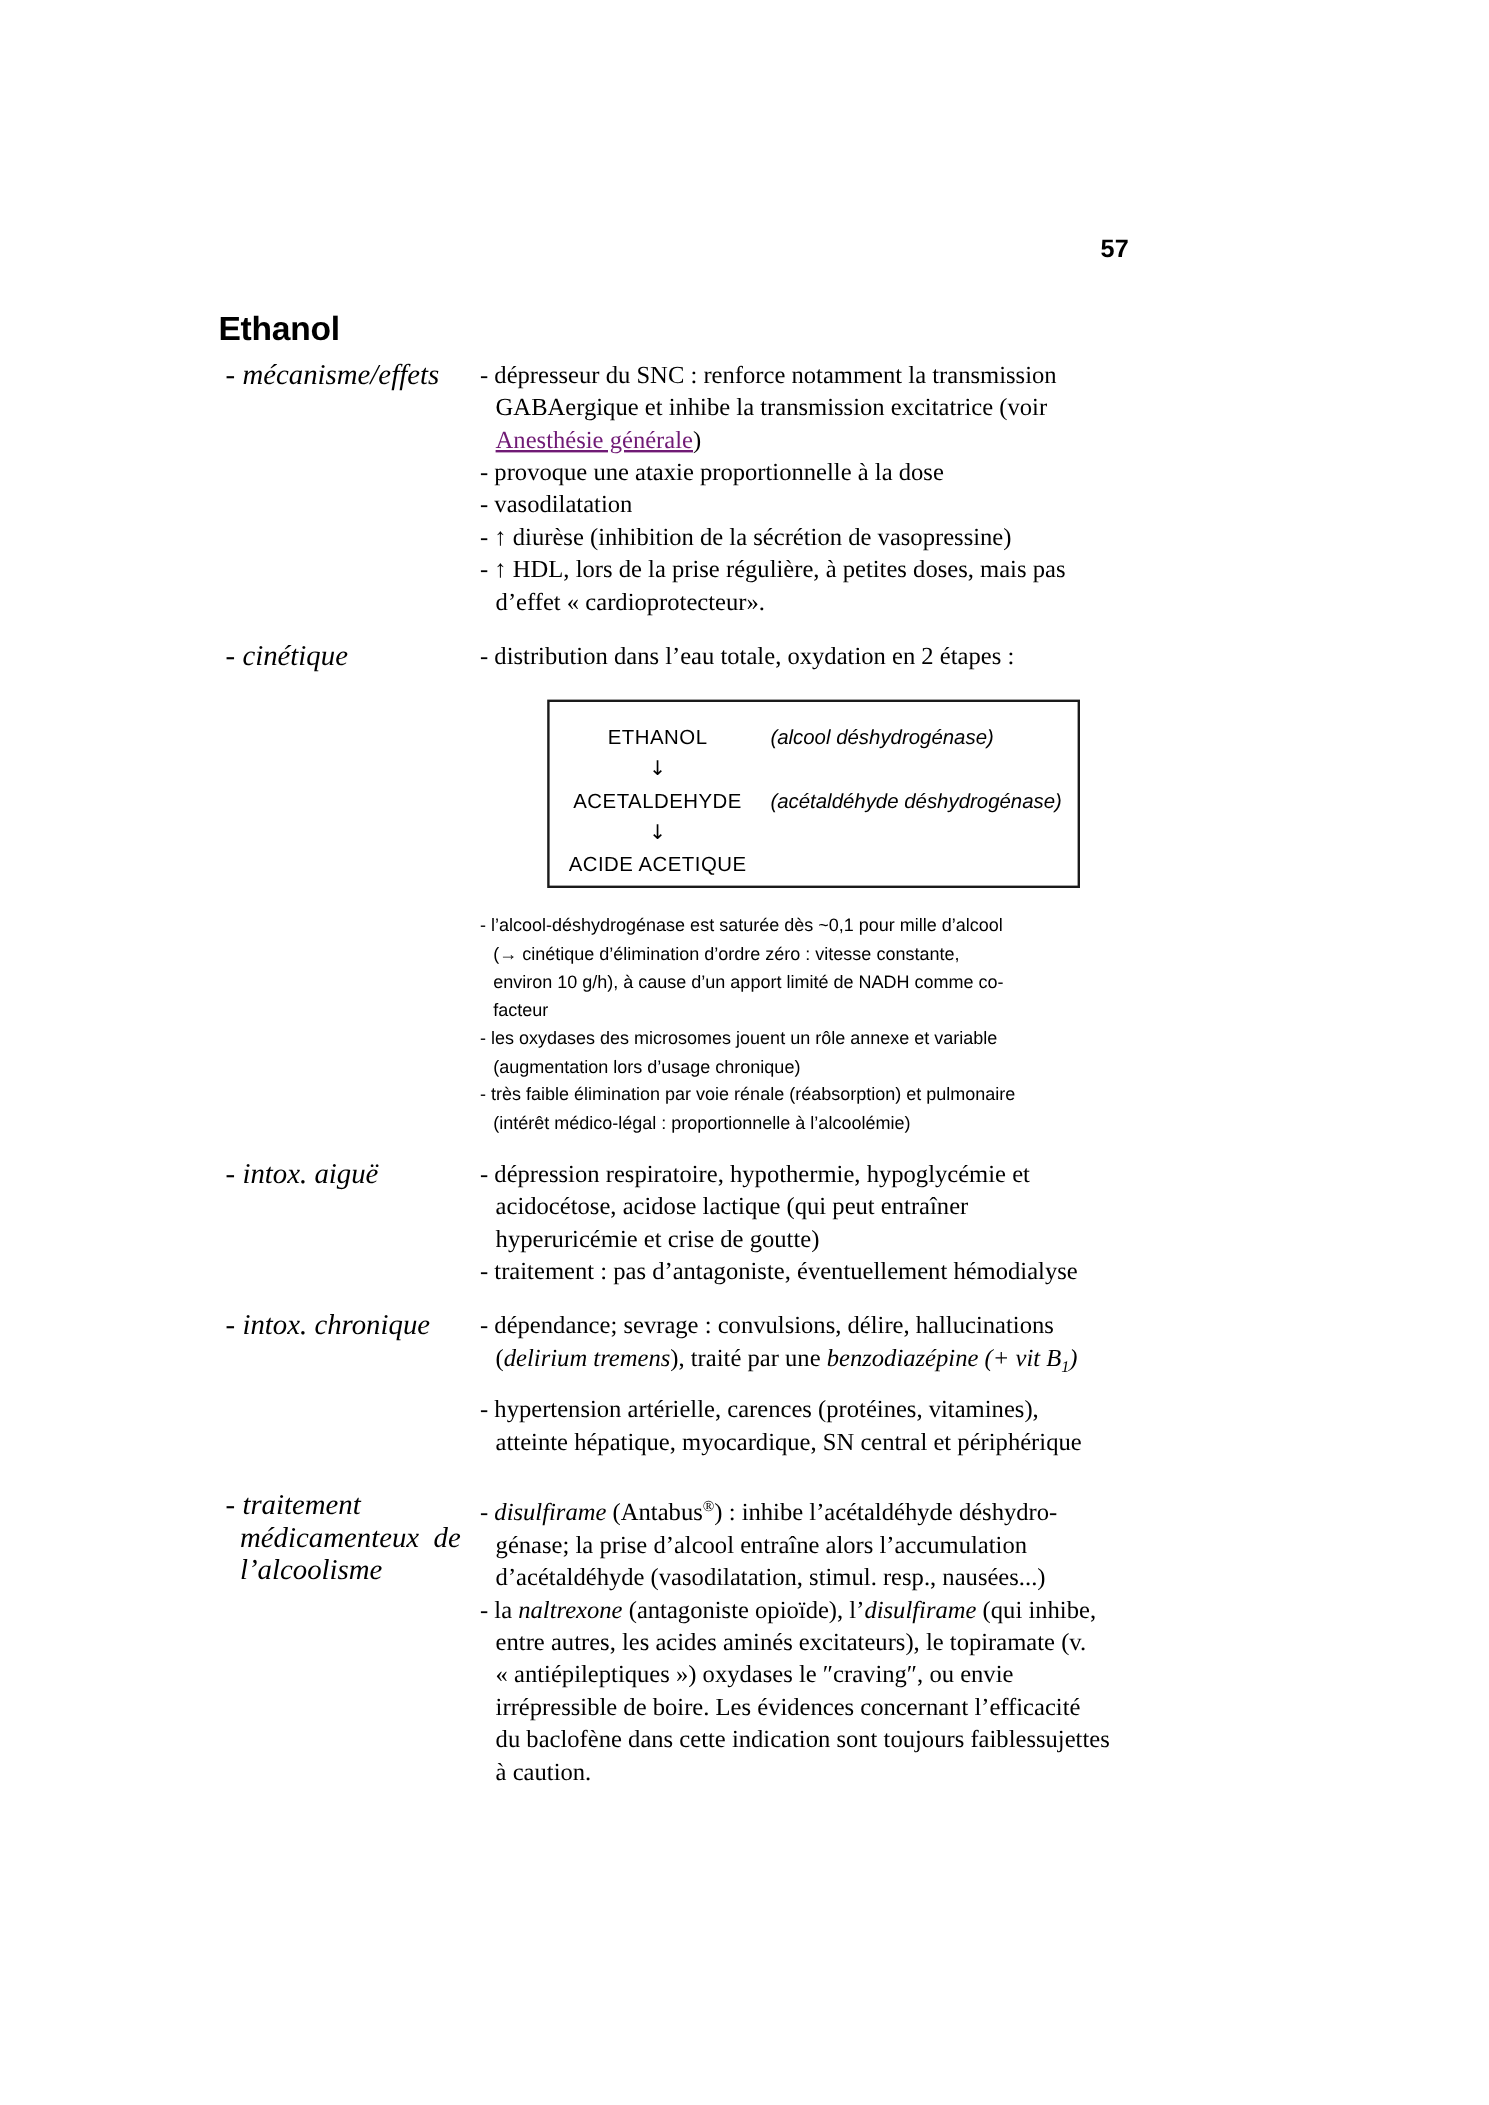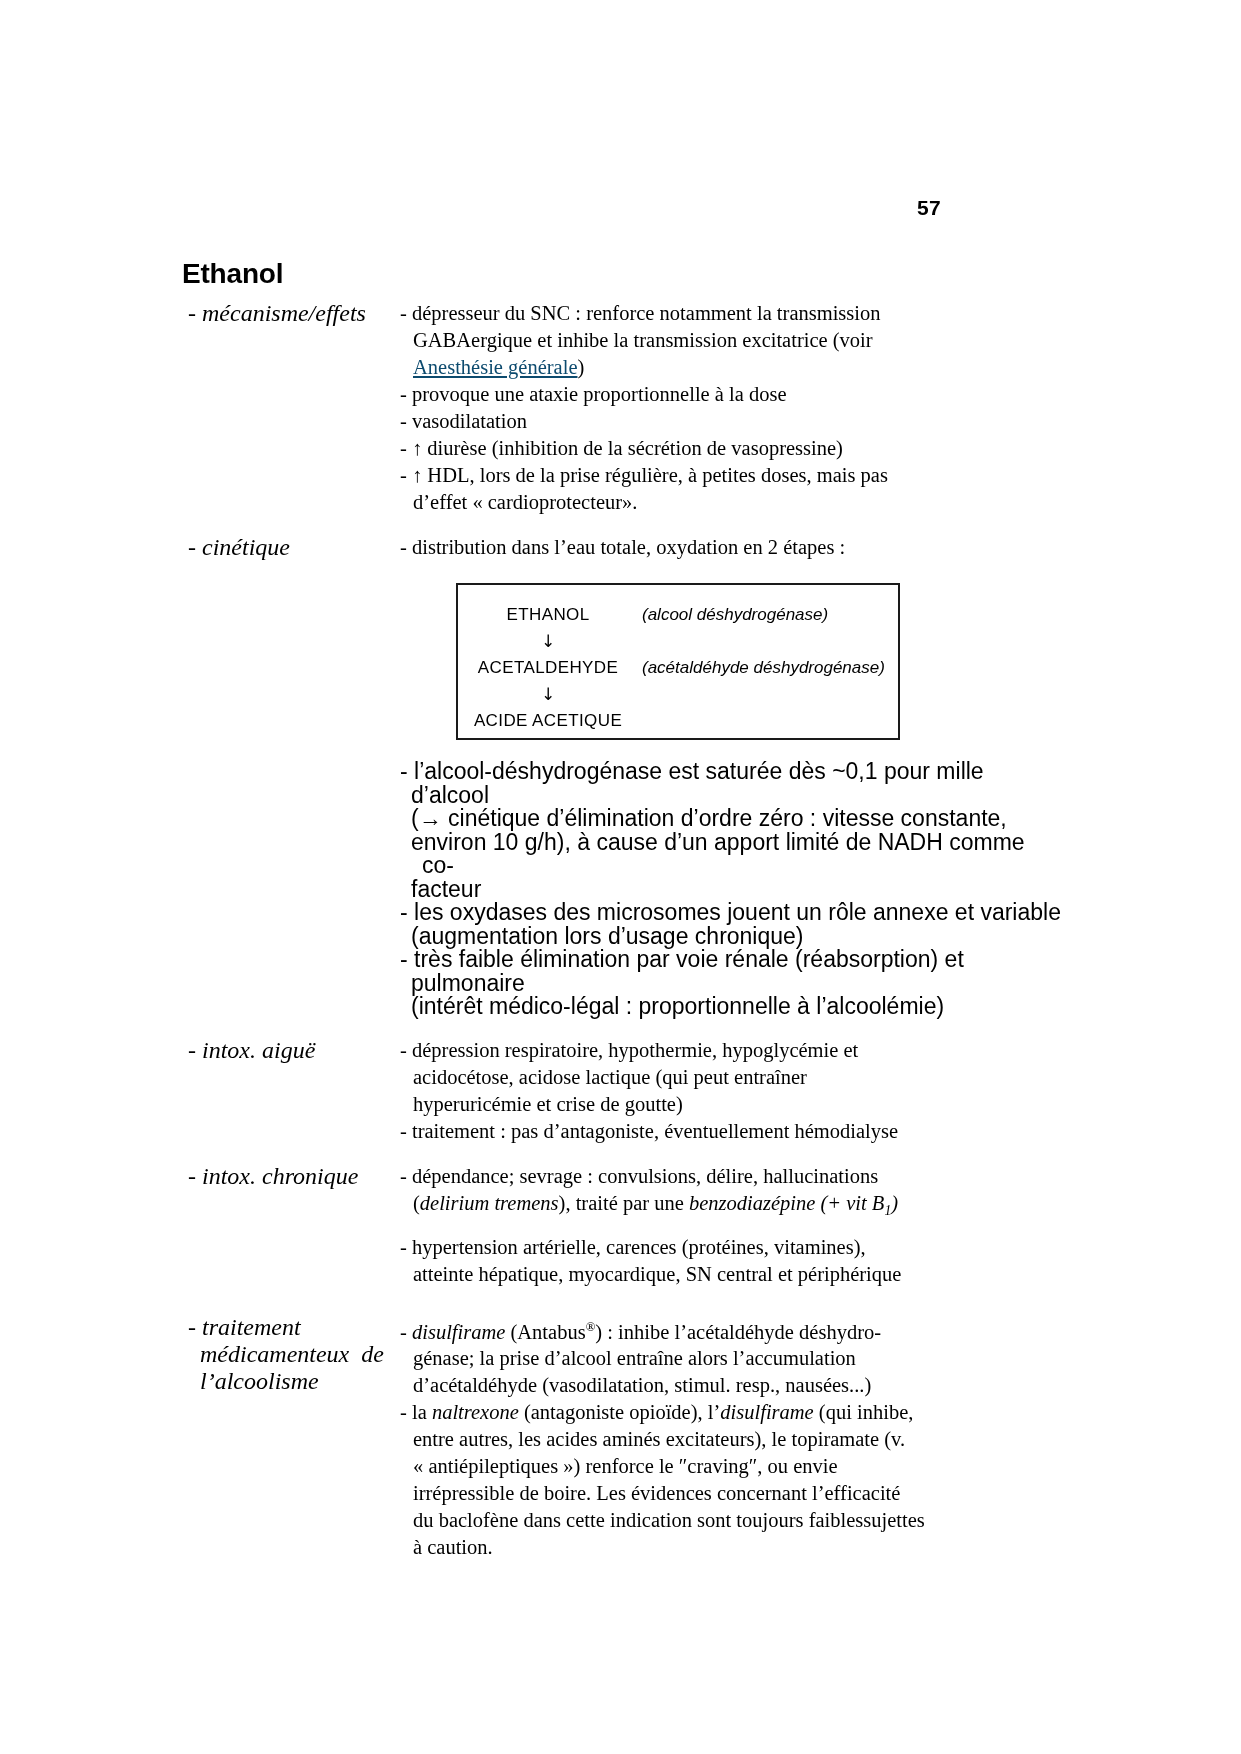--- a/index.html
+++ b/index.html
@@ -69,27 +69,27 @@
     display: block;
     text-indent: -13px;
     padding-left: 13px;
     margin: 0;
   }
   .bullet + .bullet { margin-top: 0; }
   .gap-sm { height: 10px; }
   .gap-md { height: 18px; }
   .gap-lg { height: 26px; }
   .link {
-    color: #0c4a6e;
+    color: #701a75;
     text-decoration: underline;
     text-align: center;
   }
   .sans-block {
     font-family: "Liberation Sans", sans-serif;
-    font-size: 23px;
+    font-size: 15px;
     line-height: 23.5px;
   }
   .sans-block .bullet {
     text-indent: -11px;
     padding-left: 11px;
   }
   .sans-block .cont {
     display: block;
     padding-left: 11px;
   }
@@ -269,21 +269,21 @@
       </div>
       <div class="body-col">
         <span class="bullet">
           <span>- </span><span class="ital">disulfirame</span><span> (Antabus</span><span class="sup">®</span><span>) : inhibe l’acétaldéhyde déshydro-</span>
           <span class="cont-ind">génase; la prise d’alcool entraîne alors l’accumulation</span>
           <span class="cont-ind">d’acétaldéhyde (vasodilatation, stimul. resp., nausées...)</span>
         </span>
         <span class="bullet">
           <span>- la </span><span class="ital">naltrexone</span><span> (antagoniste opioïde), l’</span><span class="ital">disulfirame</span><span> (qui inhibe,</span>
           <span class="cont-ind">entre autres, les acides aminés excitateurs), le topiramate  (v.</span>
-          <span class="cont-ind">« antiépileptiques »)  renforce le ″craving″, ou envie</span>
+          <span class="cont-ind">« antiépileptiques »)  oxydases le ″craving″, ou envie</span>
           <span class="cont-ind">irrépressible de boire. Les évidences concernant l’efficacité</span>
           <span class="cont-ind">du baclofène dans cette indication sont toujours faiblessujettes</span>
           <span class="cont-ind">à caution.</span>
         </span>
       </div>
     </div>
 
   </div>
 </div>
 

